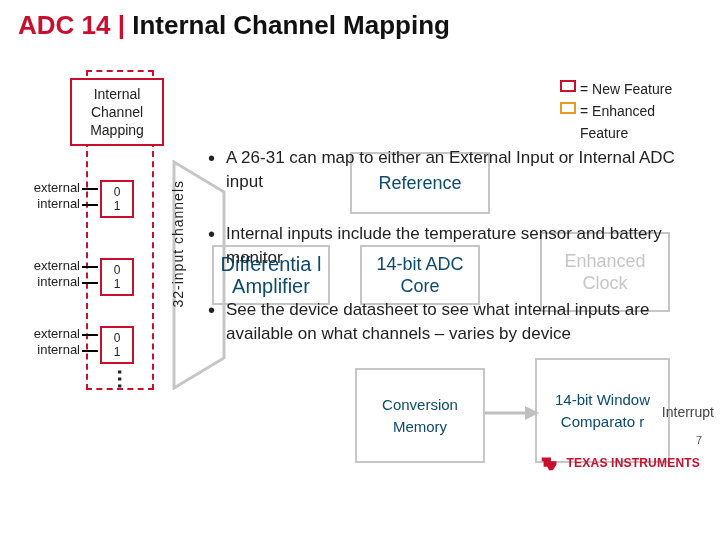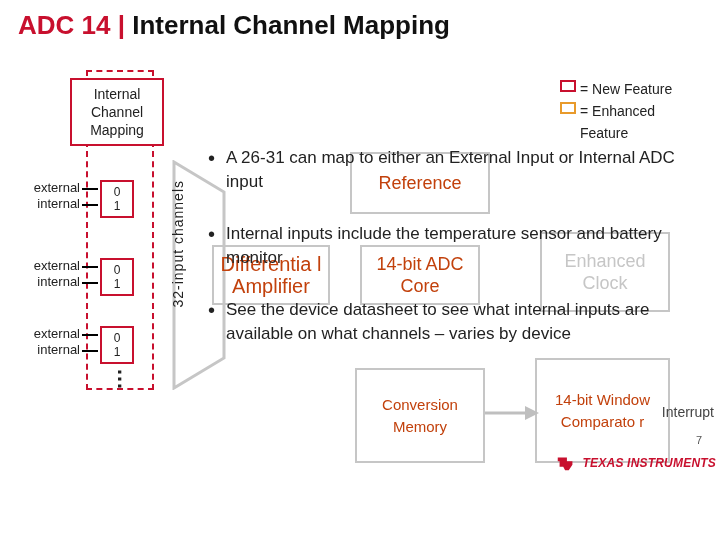--- a/index.html
+++ b/index.html
@@ -22,38 +22,38 @@
   .mux1 { top: 180px; }
   .mux2 { top: 258px; }
   .mux3 { top: 326px; }
   .io-label { position: absolute; left: 8px; width: 72px; font-size: 13px; text-align: right; line-height: 16px; }
   .io-label .line { position: relative; }
   .io-label .line::after { content: ""; position: absolute; right: -18px; top: 50%; width: 16px; border-top: 2px solid #000; }
 
   .vlabel { position: absolute; left: 170px; top: 180px; writing-mode: vertical-rl; transform: rotate(180deg); font-size: 14px; letter-spacing: 1px; }
   .dots { position: absolute; left: 112px; top: 368px; font-size: 22px; font-weight: bold; letter-spacing: 2px; writing-mode: vertical-rl; }
 
-  .bg-block { position: absolute; border: 2.5px solid #c6c6c6; color: #c2410c; display: flex; align-items: center; justify-content: center; text-align: center; font-size: 18px; line-height: 22px; }
+  .bg-block { position: absolute; border: 2.5px solid #c6c6c6; color: #0c4a6e; display: flex; align-items: center; justify-content: center; text-align: center; font-size: 18px; line-height: 22px; }
   .bg-diffamp { left: 212px; top: 245px; width: 118px; height: 60px; font-size: 20px; }
   .bg-ref { left: 350px; top: 152px; width: 140px; height: 62px; }
   .bg-adccore { left: 360px; top: 245px; width: 120px; height: 60px; }
   .bg-clock { left: 540px; top: 232px; width: 130px; height: 80px; color: #c6c6c6; }
   .bg-mem { left: 355px; top: 368px; width: 130px; height: 95px; font-size: 15px; }
   .bg-comp { left: 535px; top: 358px; width: 135px; height: 105px; font-size: 15px; }
 
   .bg-muxpoly { position: absolute; left: 172px; top: 160px; width: 54px; height: 230px; }
 
   .bullets { position: absolute; left: 208px; top: 146px; width: 470px; font-size: 17px; line-height: 24px; }
   .bullets ul { list-style: none; }
   .bullets li { margin-bottom: 28px; position: relative; padding-left: 18px; }
   .bullets li::before { content: "•"; position: absolute; left: 0; top: 0; font-size: 20px; }
 
   .interrupt { position: absolute; right: 6px; top: 404px; font-size: 14px; color: #444; }
   .pagenum { position: absolute; right: 18px; bottom: 34px; font-size: 11px; color: #555; }
-  .ti-logo { position: absolute; right: 4px; bottom: 6px; display: flex; align-items: center; gap: 6px; font-style: italic; }
+  .ti-logo { position: absolute; right: 20px; bottom: 6px; display: flex; align-items: center; gap: 6px; }
   .ti-logo .chip { width: 22px; height: 22px; }
   .ti-logo .txt { font-size: 12px; color: #c8102e; font-weight: bold; letter-spacing: 0.2px; }
 </style>
 </head>
 <body>
 <div class="slide">
 
   <div class="title">
     <span class="red">ADC 14 | </span><span class="black">Internal Channel Mapping</span>
   </div>

